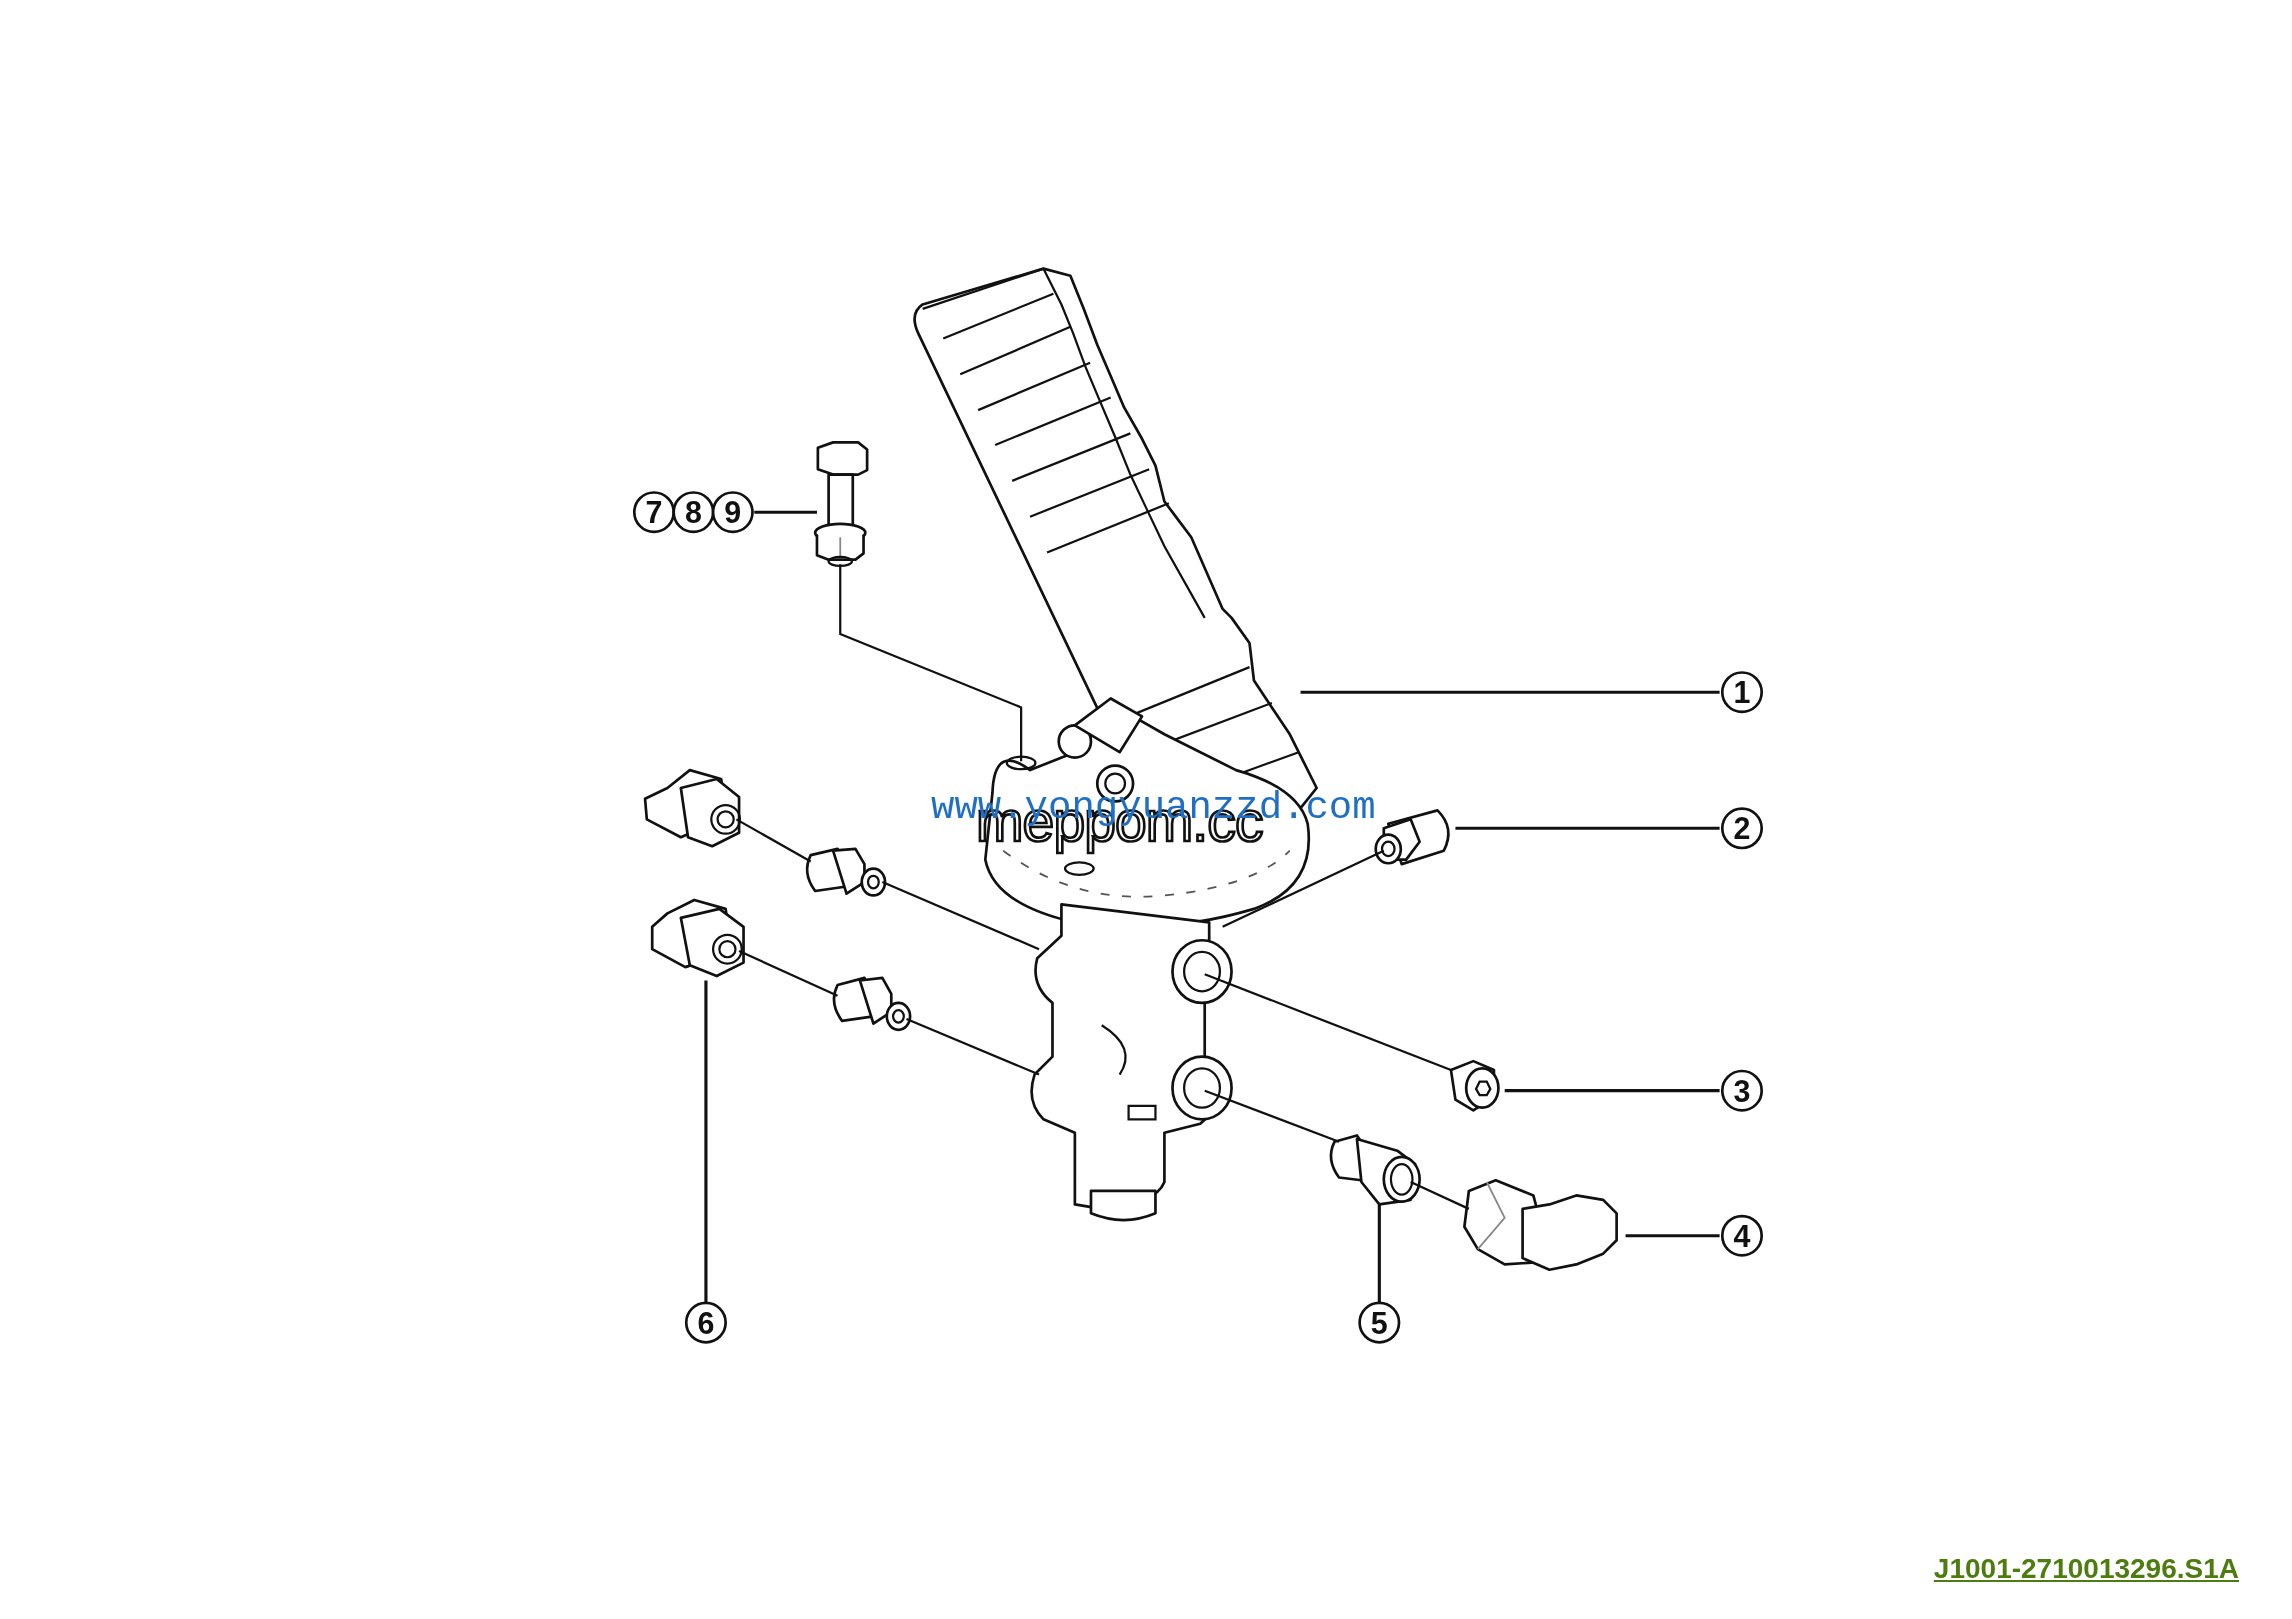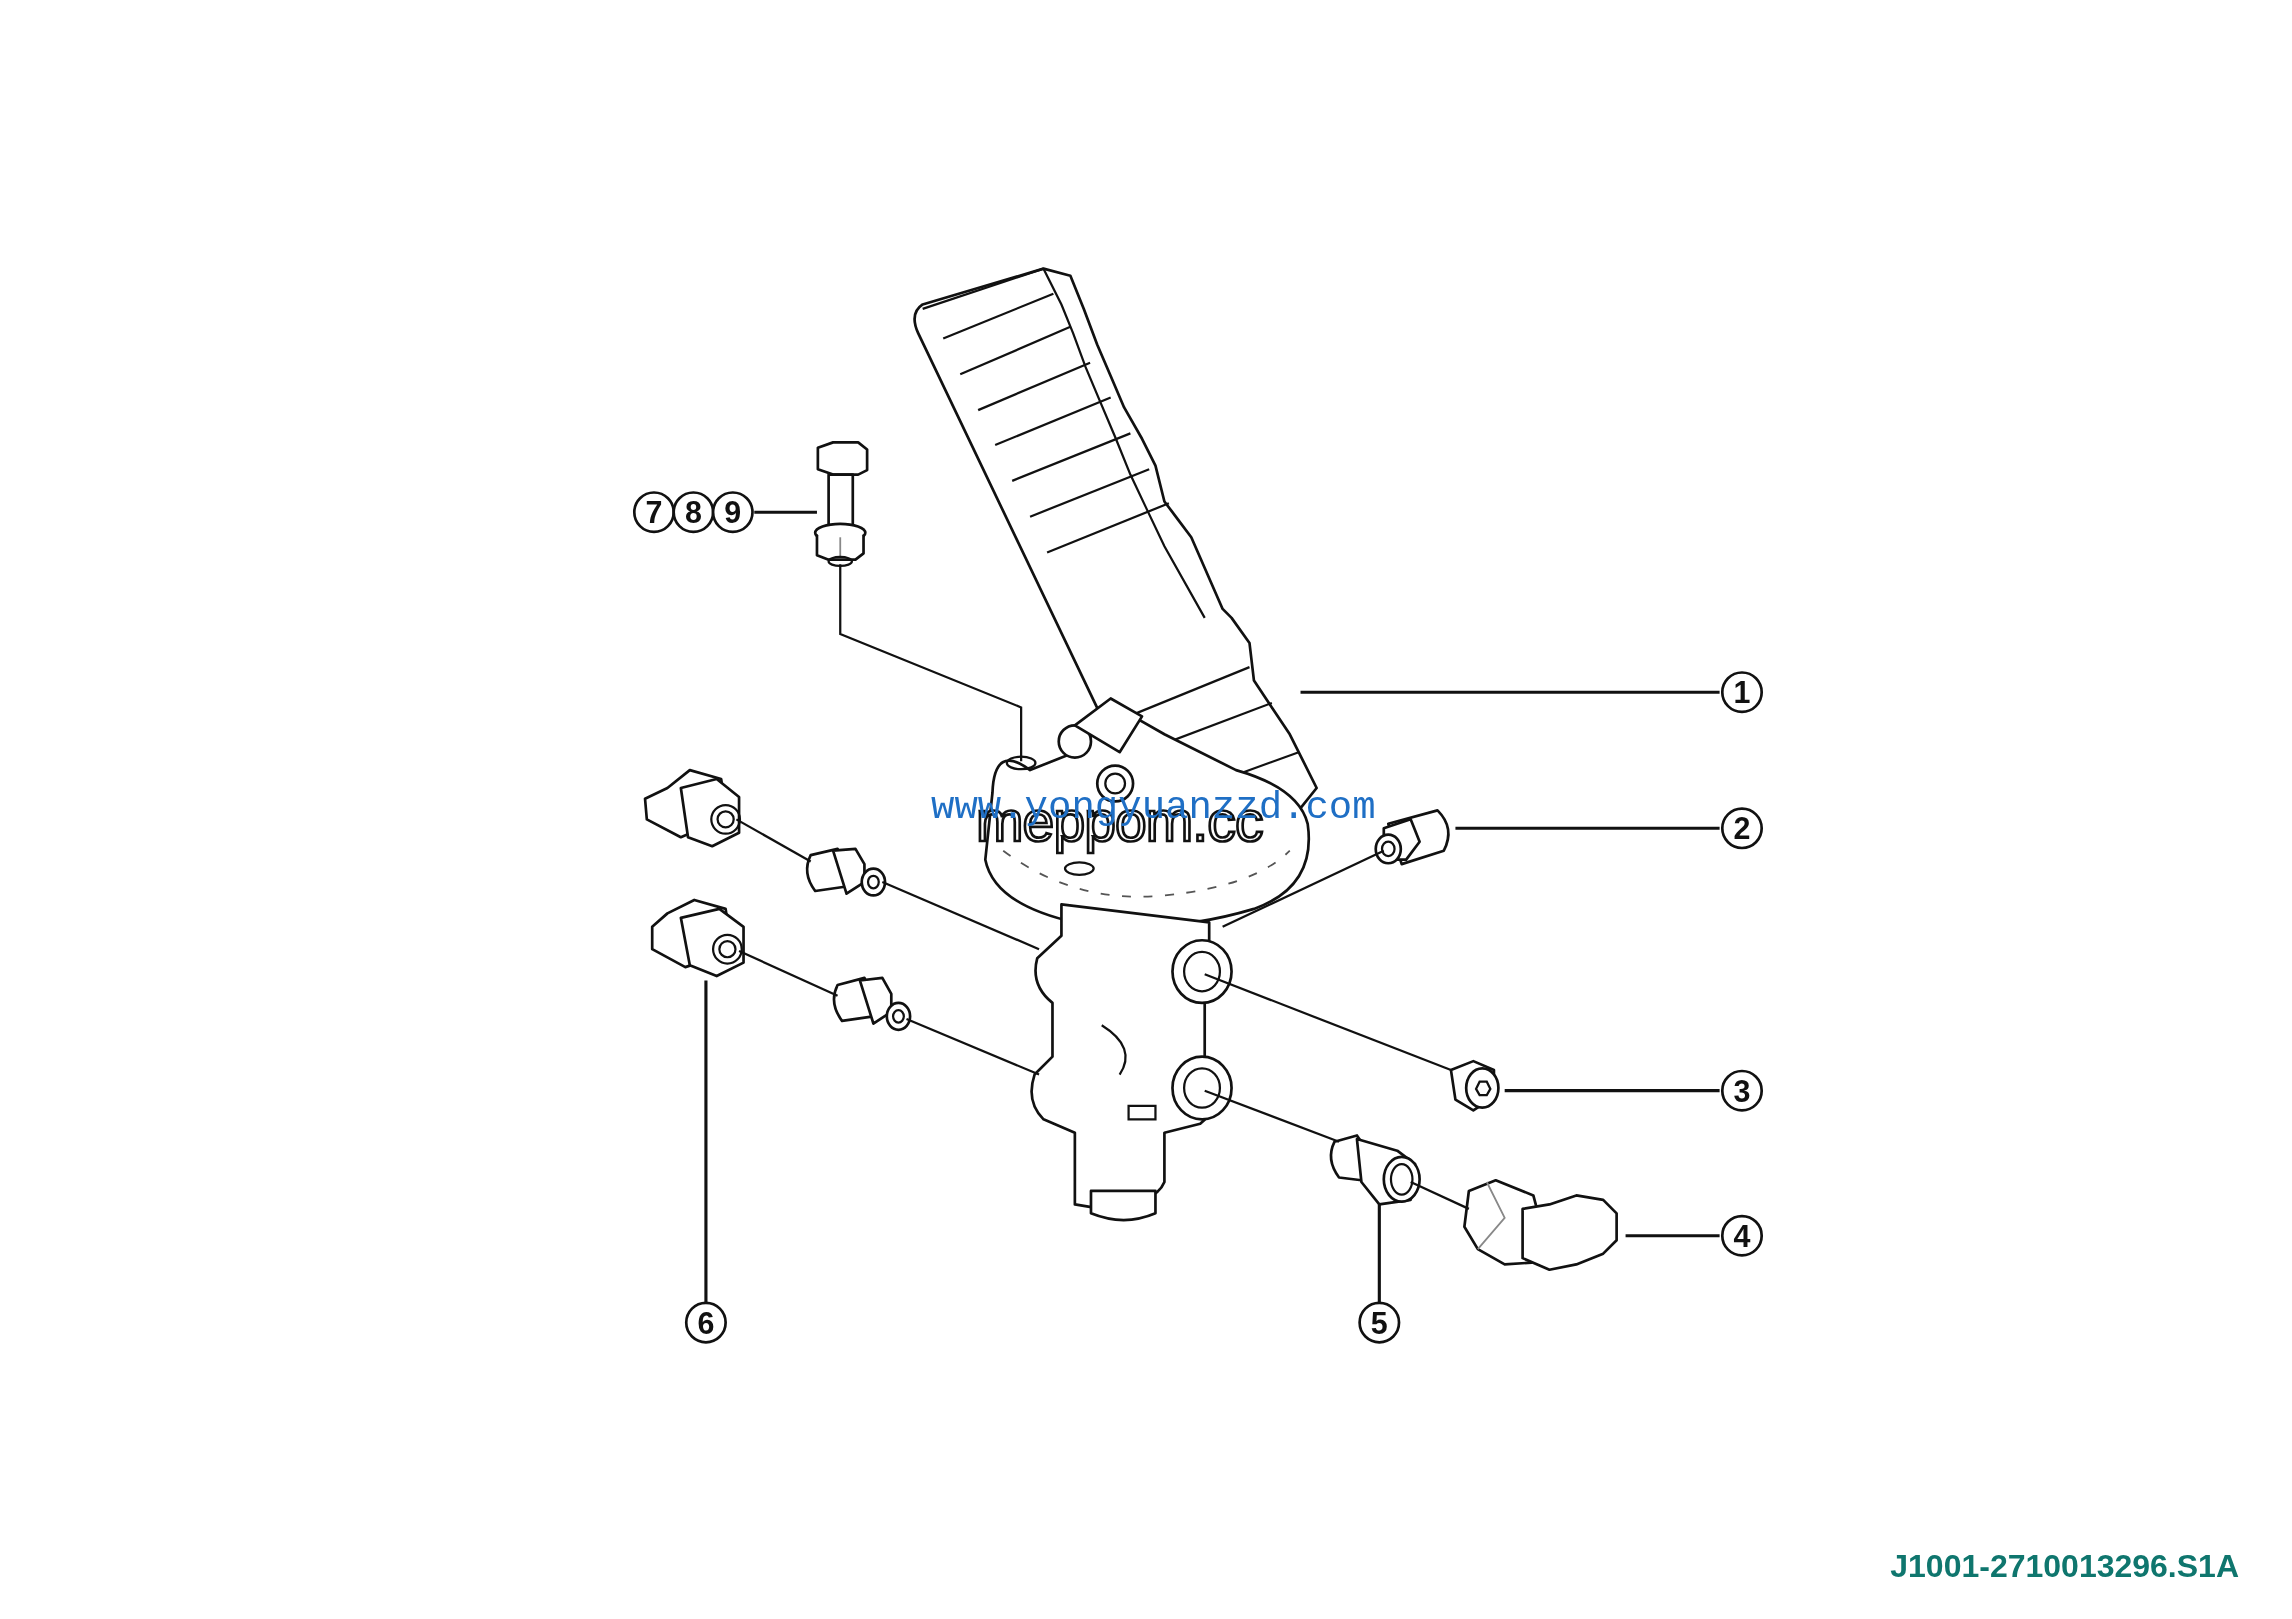--- a/index.html
+++ b/index.html
@@ -6,21 +6,21 @@
   body { width:2293px; height:1619px; position:relative; overflow:hidden; font-family:"Liberation Sans", sans-serif; }
   #canvas { position:absolute; left:0; top:0; width:2293px; height:1619px; }
   .stroke { fill:#fff; stroke:#111; stroke-width:3; stroke-linejoin:round; stroke-linecap:round; }
   .thin { fill:none; stroke:#111; stroke-width:2.5; }
   .grey { fill:none; stroke:#888; stroke-width:2; }
   .dash { fill:none; stroke:#555; stroke-width:2; stroke-dasharray:10 14; }
   .leader { fill:none; stroke:#111; stroke-width:2.5; }
   .leader-bold { fill:none; stroke:#111; stroke-width:3.5; }
   .balloon circle { fill:#fff; stroke:#111; stroke-width:3; }
   .balloon text { font-family:"Liberation Sans", sans-serif; font-weight:bold; font-size:34px; fill:#111; text-anchor:middle; dominant-baseline:central; }
-  .drawing-number { position:absolute; right:54px; bottom:34px; font-family:"Liberation Sans", sans-serif; font-weight:bold; font-size:32px; color:#0f766e; }
+  .drawing-number { position:absolute; right:54px; bottom:34px; font-family:"Liberation Sans", sans-serif; font-weight:bold; font-size:28px; color:#4d7c0f;text-decoration:underline; }
   .wm-outline { position:absolute; left:976px; top:788px; font-family:"Liberation Sans", sans-serif; font-size:57px; color:#fff; -webkit-text-stroke:2.7px #111; letter-spacing:-0.9px; }
   .wm-blue { position:absolute; left:931px; top:786px; font-family:Liberation Mono, monospace; font-size:39px; color:#1f6fc5; }
 </style>
 </head>
 <body>
 
 <svg id="canvas" viewBox="0 0 2560 1808" xmlns="http://www.w3.org/2000/svg">
 
   <g>
     <path class="stroke" d="M1030 340 Q1015 350 1025 372 L1240 822 L1450 905 L1470 880 L1455 850 L1440 820 L1420 790 L1400 760 L1395 718 L1375 690 L1365 680 L1330 600 L1315 580 L1300 560 L1290 520 L1275 490 L1255 455 L1240 420 L1225 385 L1210 345 L1195 308 L1165 300 Z"></path>

